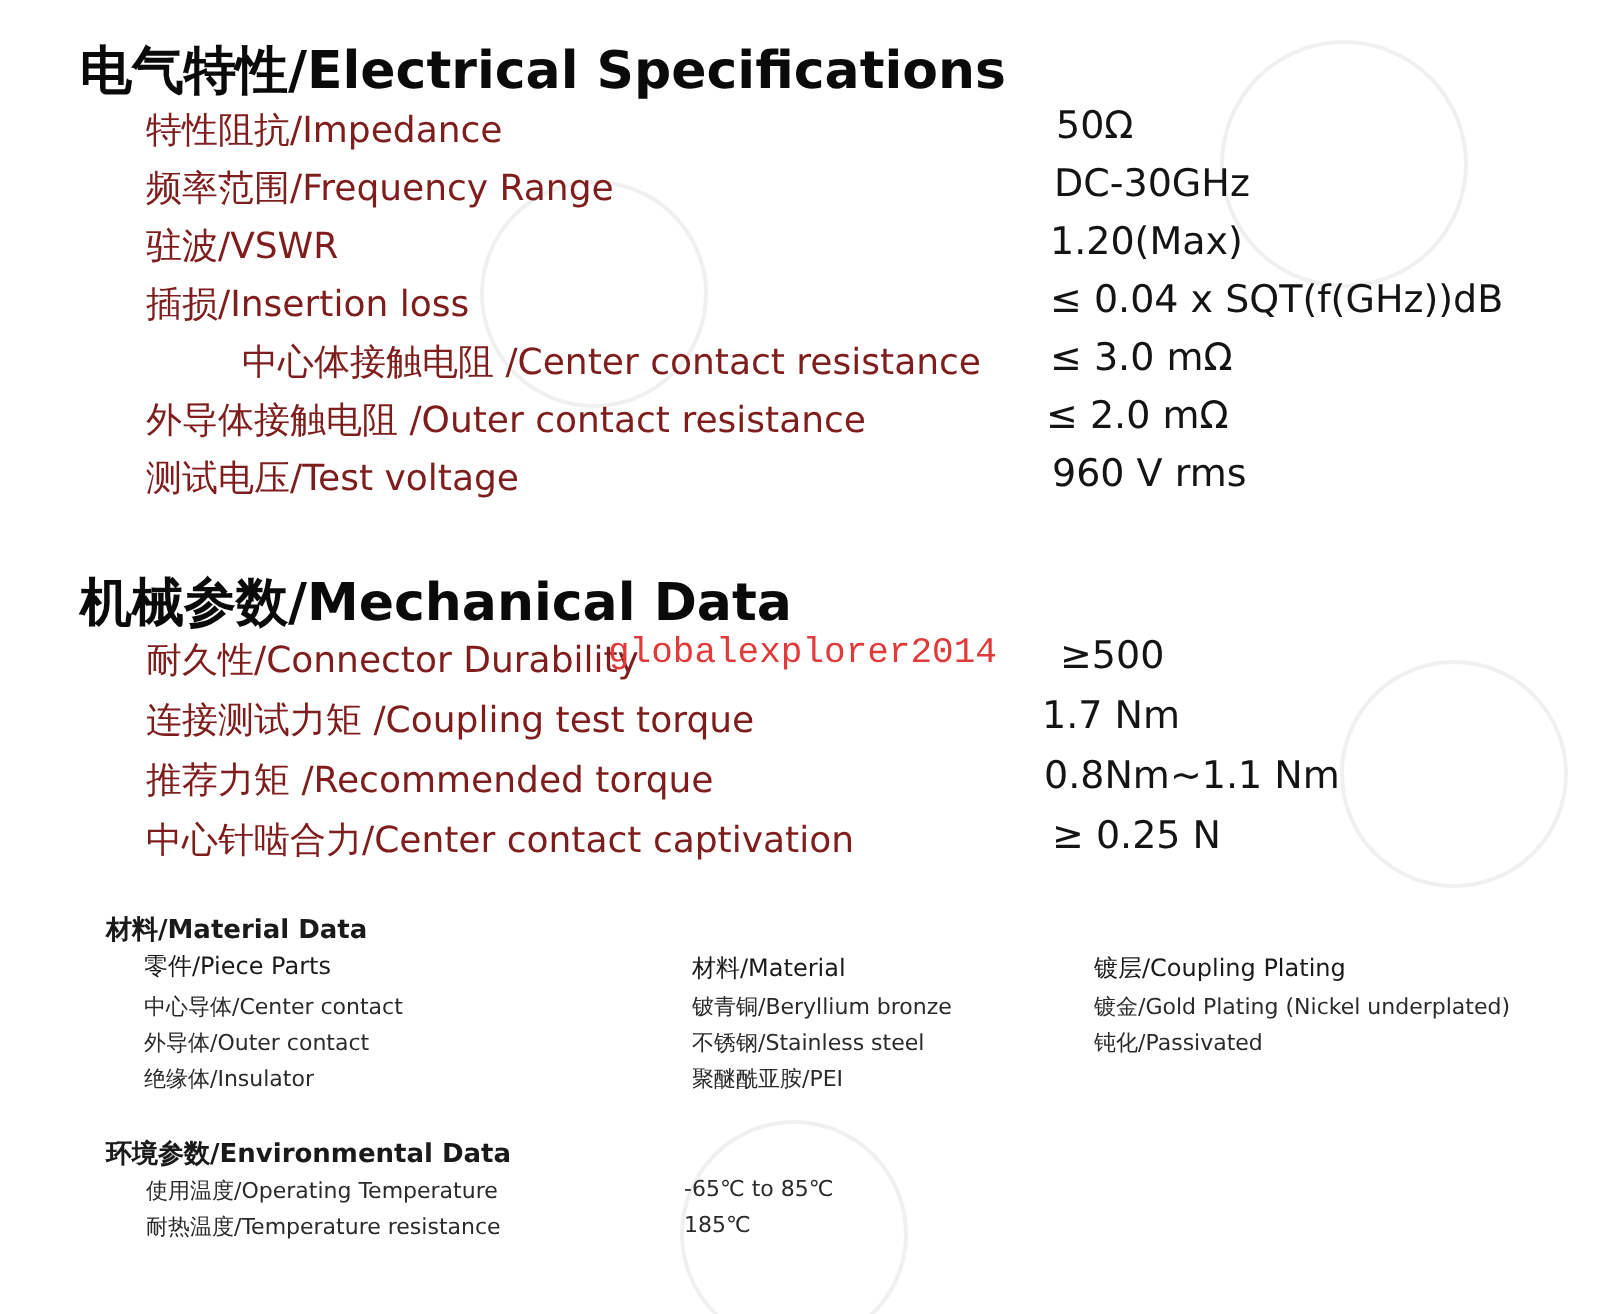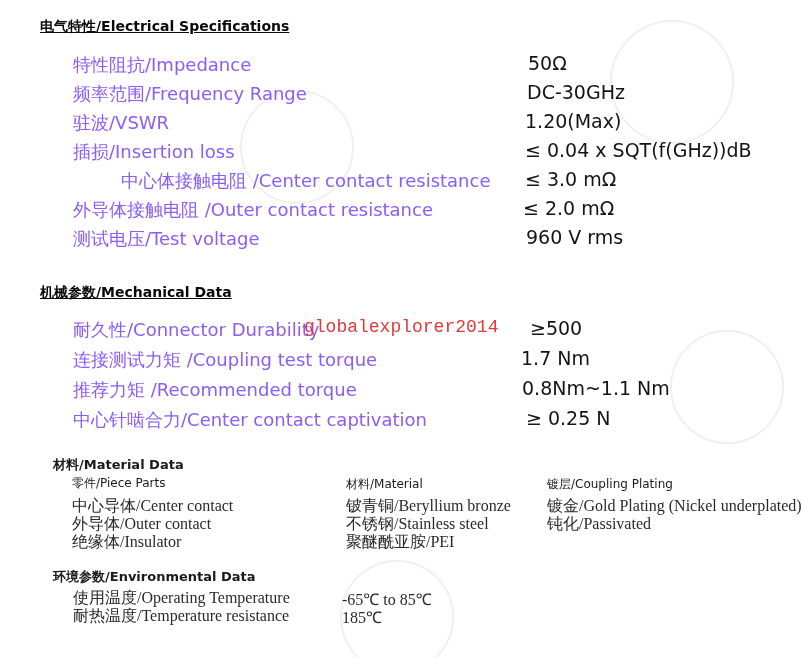--- a/index.html
+++ b/index.html
@@ -2,26 +2,26 @@
 <html><head>
   <meta charset="utf-8">
   <style>
     html, body { margin: 0; padding: 0; }
     body {
       width: 802px; height: 657px; overflow: hidden; position: relative;
       background: #ffffff; color: #111111;
       font-family: "DejaVu Sans", "Liberation Sans", sans-serif;
     }
     .abs { position: absolute; white-space: nowrap; }
-    .h1 { font-size: 14px; font-weight: bold; color: #0a0a0a; text-decoration: underline; }
-    .row { font-size: 18px; color: #8b5cf6; }
+    .h1 { font-size: 26px; font-weight: bold; color: #0a0a0a; }
+    .row { font-size: 18px; color: #7f1d1d; }
     .val { font-size: 19px; color: #141414; }
     .sm-h { font-size: 13px; font-weight: bold; color: #1a1a1a; }
     .sm-sub { font-size: 12px; font-weight: normal; color: #1a1a1a; }
-    .sm { font-size: 16px; color: #2a2a2a; font-family: Liberation Serif, serif; }
+    .sm { font-size: 11px; color: #2a2a2a; }
     .wm {
       position: absolute; font-family: Liberation Mono, monospace;
       font-size: 18px; color: #e03a3a; white-space: nowrap;
     }
     .ghost {
       position: absolute; border: 2px solid #f0f0f0; border-radius: 50%;
       pointer-events: none;
     }
   </style>
 </head>

